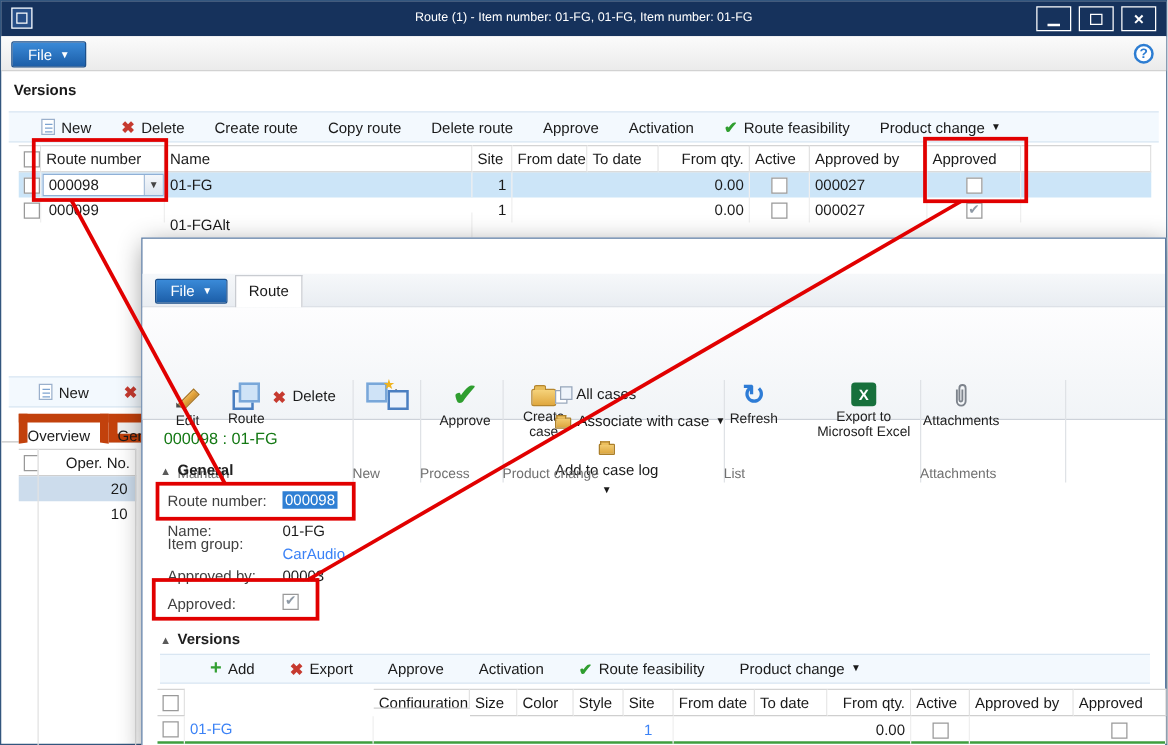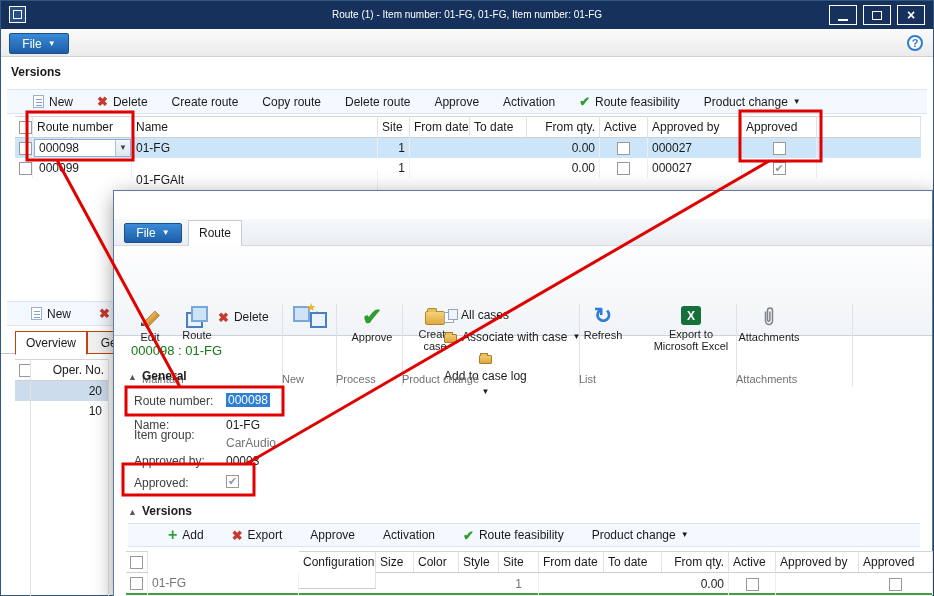--- a/index.html
+++ b/index.html
@@ -40,23 +40,23 @@
   .num { text-align:right; }
   .ctr { text-align:center; padding-top:3px; line-height:normal; }
   .cb { width:13px; height:13px; border:1px solid #999; background:#fff; display:inline-block;
         position:relative; vertical-align:middle; }
   .cb.checked::after { content:"✔"; position:absolute; left:1px; top:-1px; font-size:11px;
                        line-height:13px; color:#8e99a5; }
   .combo { position:absolute; background:#fff; border:1px solid #8fb0d6; }
   .combo .cval { position:absolute; left:4px; top:0; line-height:16px; }
   .combo .cbtn { position:absolute; right:0; top:0; bottom:0; width:15px; background:linear-gradient(#f4f7fb,#dde6f0);
                  border-left:1px solid #a9bfd9; display:flex; align-items:center; justify-content:center; color:#444; }
-  .link { color:#737373; }
-  .tab { position:absolute; height:23px; background:#f0f0f0; border:1px solid #c2410c;
-         text-align:center; line-height:22px; }
+  .link { color:#3b82f6; }
+  .tab { position:absolute; height:23px; background:#f0f0f0; border:7px solid #c2410c;
+         line-height:22px; }
   .tab.active { background:#fff; height:24px; border-bottom:1px solid #fff; z-index:2; }
   .dialog { box-shadow:2px 6px 20px rgba(0,0,0,.45); border:1px solid #5b7ba3; }
   .ribtabs { background:linear-gradient(#f6f8fa,#e9edf2); border-bottom:1px solid #d4d9e0; }
   .ribtab { position:absolute; background:#fff; border:1px solid #c9ccd1; border-bottom:none;
             text-align:center; line-height:25px; }
   .ribbon { background:linear-gradient(#fdfdfe,#f1f4f7); border-bottom:1px solid #cdd2d9; }
   .rsep { position:absolute; top:58px; height:82px; width:1px; background:#dfe2e6; }
   .rglabel { position:absolute; top:127px; text-align:left; color:#707070; font-size:11px; }
   .rbig { position:absolute; top:60px; display:flex; flex-direction:column; align-items:center;
           gap:3px; font-size:11px; color:#1d1d1d; text-align:center; }
@@ -340,21 +340,21 @@
         <span class="vicon">✔</span>
         <span>Route feasibility</span>
       </span>
     <span class="apitem">
         <span>Product change</span>
         <span class="car">▼</span>
       </span>
   </div>
 
   <div class="hcell ctr" style="left:12px;top:360px;width:22px;height:22px;"><span class="cb"></span></div>
-  <div class="hcell" style="left:185px;top:360px;width:77px;height:38px;">Configuration</div>
+  <div class="hcell" style="left:185px;top:360px;width:77px;height:16px;">Configuration</div>
   <div class="hcell" style="left:262px;top:360px;width:38px;height:22px;">Size</div>
   <div class="hcell" style="left:300px;top:360px;width:45px;height:22px;">Color</div>
   <div class="hcell" style="left:345px;top:360px;width:40px;height:22px;">Style</div>
   <div class="hcell" style="left:385px;top:360px;width:40px;height:22px;">Site</div>
   <div class="hcell" style="left:425px;top:360px;width:65px;height:22px;">From date</div>
   <div class="hcell" style="left:490px;top:360px;width:58px;height:22px;">To date</div>
   <div class="hcell num" style="left:548px;top:360px;width:67px;height:22px;">From qty.</div>
   <div class="hcell" style="left:615px;top:360px;width:47px;height:22px;">Active</div>
   <div class="hcell" style="left:662px;top:360px;width:83px;height:22px;">Approved by</div>
   <div class="hcell" style="left:745px;top:360px;width:74px;height:22px;">Approved</div>

